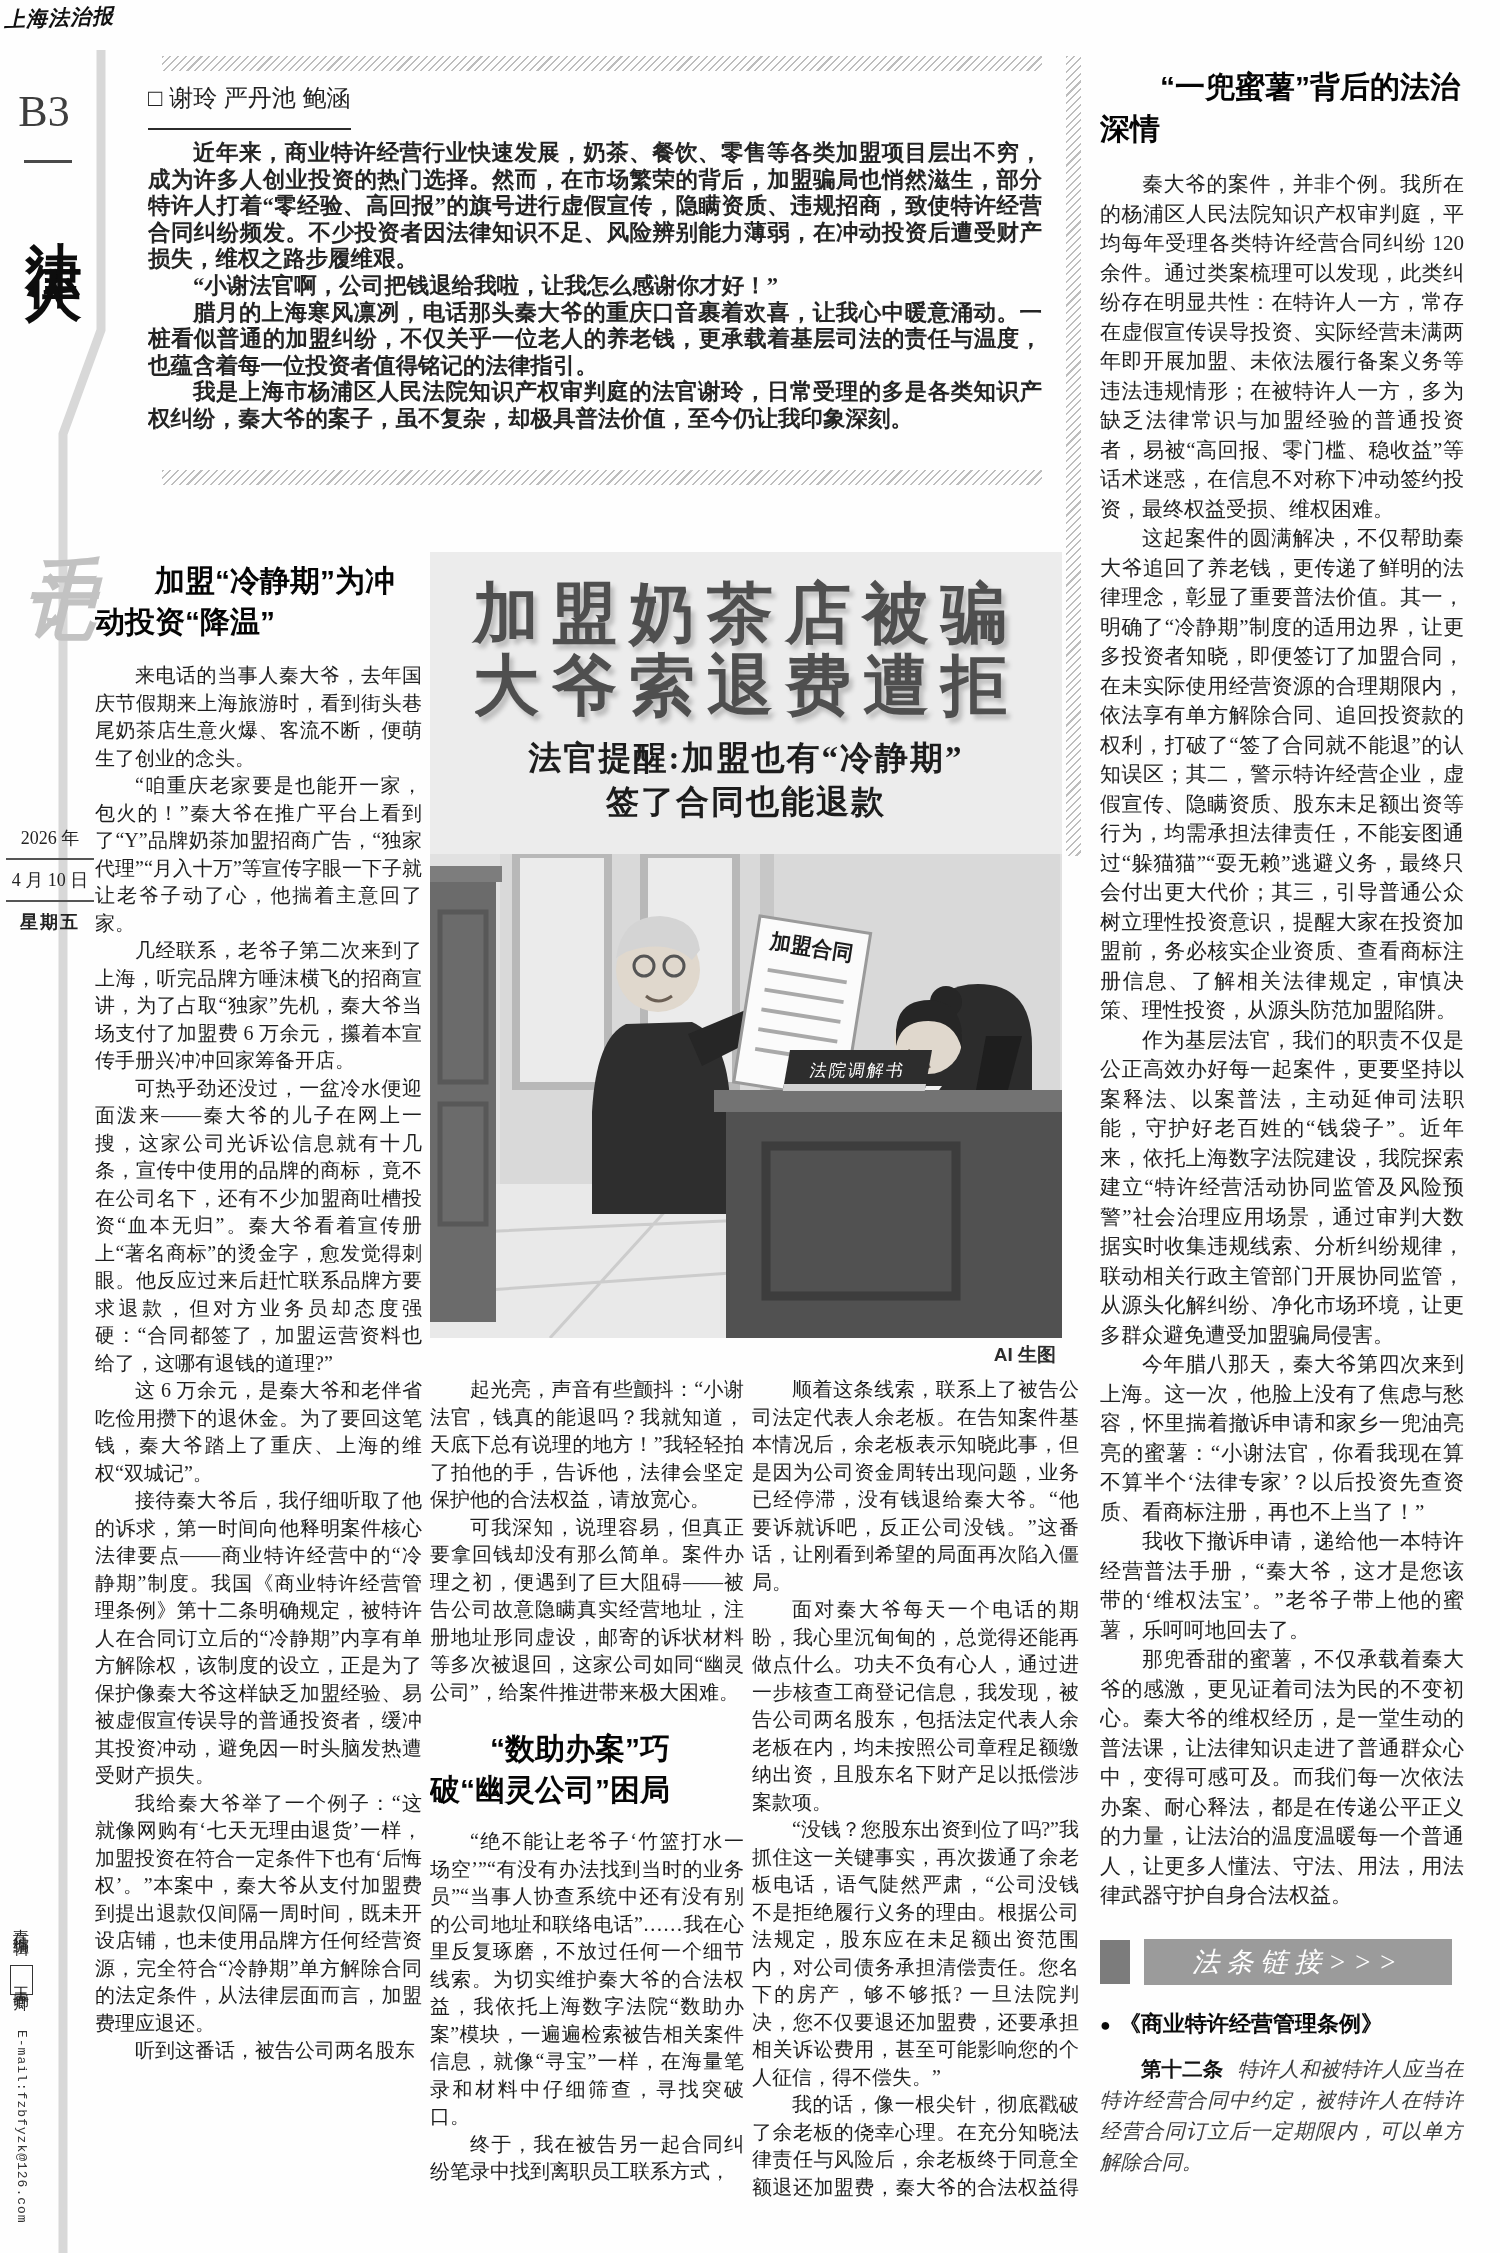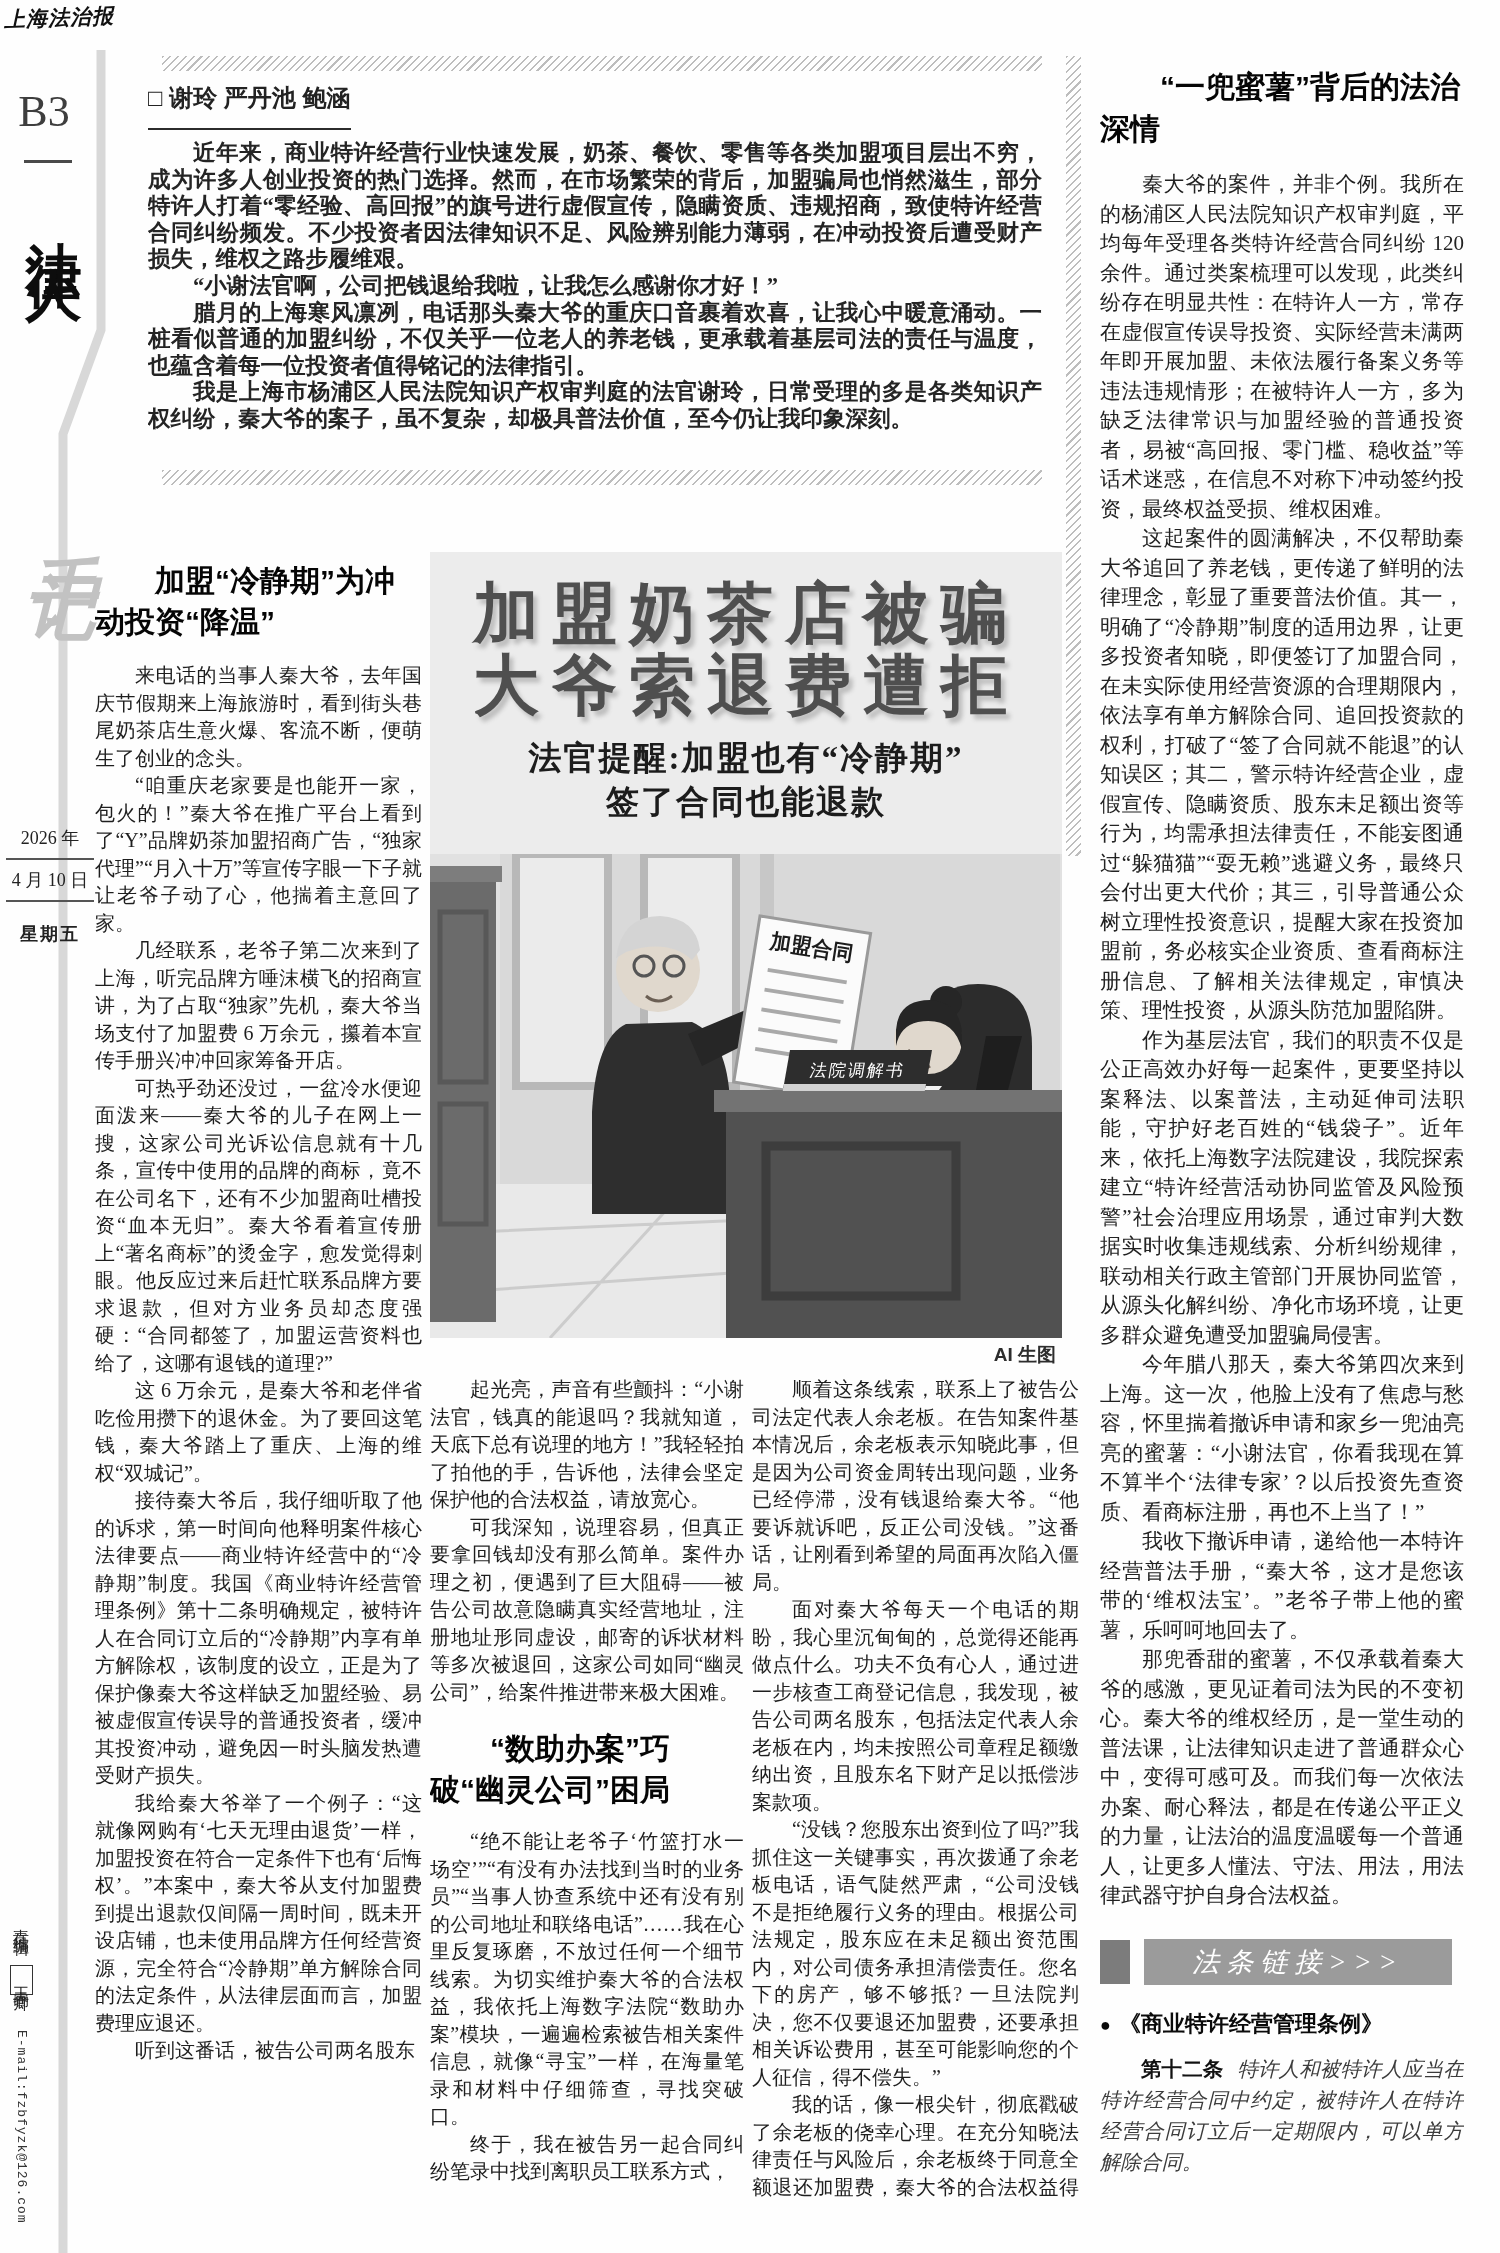--- a/index.html
+++ b/index.html
@@ -21,39 +21,39 @@
   .mh-rule { position:absolute; left:22px; top:160px; width:48px; border-top:3px solid #4a4a4a; }
   .mh-sect { position:absolute; left:14px; top:196px; writing-mode:vertical-rl; text-orientation:upright;
              font-family:"Liberation Sans",sans-serif; font-weight:900; font-size:56px;
              letter-spacing:14px; color:#0d0d0d; }
   .mh-script { position:absolute; left:12px; top:498px; writing-mode:vertical-rl; text-orientation:upright;
                font-size:70px; color:#c2c2c2; font-style:italic; font-weight:bold;
                font-family:"Liberation Serif",serif; letter-spacing:18px; }
   .mh-dates { position:absolute; left:4px; top:826px; width:88px; text-align:center; font-size:18px; color:#222; }
   .mh-dates .d1 { padding-bottom:8px; }
   .mh-dates .d2 { border-top:2px solid #555; border-bottom:2px solid #555; padding:8px 0; }
-  .mh-dates .d3 { padding-top:20px; font-family:"Liberation Sans",sans-serif; font-weight:bold; letter-spacing:2px; }
+  .mh-dates .d3 { padding-top:8px; font-family:"Liberation Sans",sans-serif; font-weight:bold; letter-spacing:2px; }
 
   
   .editor-block { position:absolute; left:10px; top:1916px; height:334px;
                   writing-mode:vertical-rl; text-orientation:upright;
                   font-family:"Liberation Sans",sans-serif; font-size:16px; color:#222; letter-spacing:4px; }
   .editor-name { border:1px solid #333; padding:8px 2px; margin:12px 0 14px; }
   .editor-email { writing-mode:vertical-rl; text-orientation:sideways;
                   font-family:"Liberation Mono",monospace; font-size:13px; letter-spacing:1px; color:#333; }
 
   
   .hatch { position:absolute; background:repeating-linear-gradient(135deg,#bdbdbd 0 1.5px,transparent 1.5px 5.5px); }
   .hatch-top    { left:162px; top:56px;  width:880px; height:15px; }
   .hatch-bottom { left:162px; top:470px; width:880px; height:15px; }
   .hatch-vert   { left:1066px; top:56px; width:15px;  height:800px; }
 
   
   .byline { position:absolute; left:148px; top:82px; font-family:"Liberation Sans",sans-serif;
-            font-weight:bold; font-size:24px; color:#222; border-bottom:2px solid #2b2b2b; padding-bottom:14px; }
+            font-weight:normal; font-size:24px; color:#222; border-bottom:2px solid #2b2b2b; padding-bottom:14px; }
   .intro-body { position:absolute; left:148px; top:140px; width:894px; height:320px; overflow:hidden; }
   .intro-body p { margin:0; font-size:22.5px; line-height:26.6px; text-align:justify;
                   text-indent:2em; font-weight:600; color:#242424; }
 
   
   .col { position:absolute; overflow:hidden; }
   .col p { margin:0; font-size:20px; line-height:27.5px; text-align:justify; text-indent:2em; color:#1e1e1e; }
   .col-head { font-family:"Liberation Sans",sans-serif; font-weight:bold; font-size:30px;
               line-height:41px; text-indent:2em; margin:0 0 20px 0; color:#050505; }
   .col1 { left:95px;  top:560px;  width:327px; height:1642px; }

